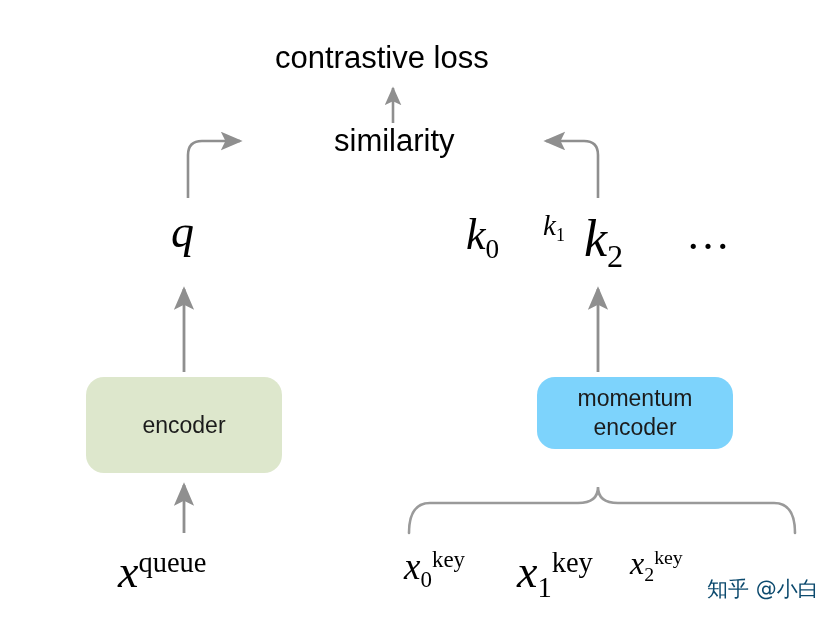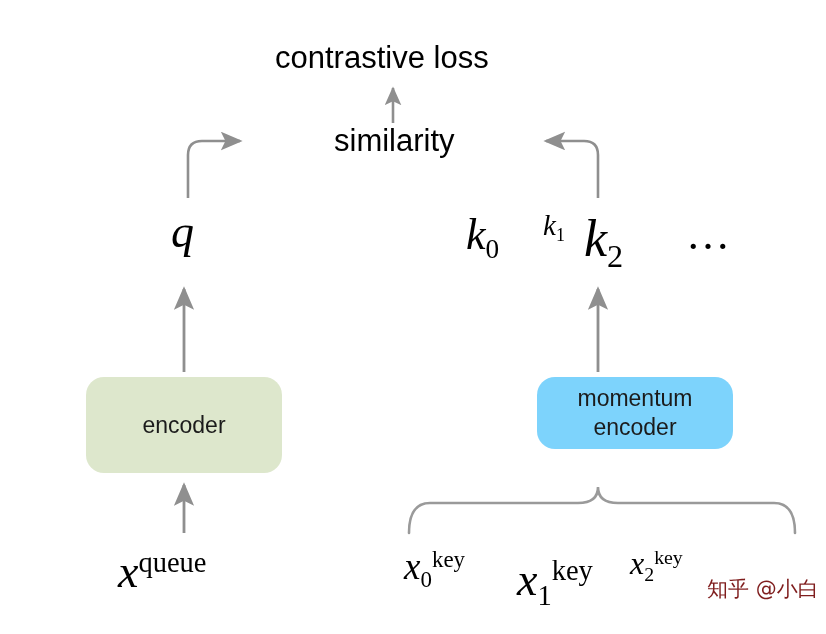--- a/index.html
+++ b/index.html
@@ -54,21 +54,21 @@
     position: absolute;
     left: 0;
     top: 0;
     width: 826px;
     height: 634px;
     pointer-events: none;
   }
 
   .wm {
     position: absolute;
-    color: #7f1d1d;
+    color: #0c4a6e;
     font-size: 21px;
     white-space: nowrap;
     font-family: "DejaVu Sans", sans-serif;
   }
 </style>
 </head>
 <body>
 
 <div id="canvas">
 
@@ -154,21 +154,21 @@
   </div>
 
   <div class="math" style="left:118px; top:545px; font-size:46px;">
     <span>x</span><sup>queue</sup>
   </div>
 
   <div class="math" style="left:404px; top:545px; font-size:37px;">
     <span>x</span><sub>0</sub><sup>key</sup>
   </div>
 
-  <div class="math" style="left:517px; top:545px; font-size:46px;margin-top:8px;">
+  <div class="math" style="left:517px; top:545px; font-size:46px;">
     <span>x</span><sub>1</sub><sup>key</sup>
   </div>
 
   <div class="math" style="left:630px; top:545px; font-size:32px;">
     <span>x</span><sub>2</sub><sup>key</sup>
   </div>
 
   <div class="wm" style="left:707px; top:575px;">知乎 @小白</div>
 
 </div>

